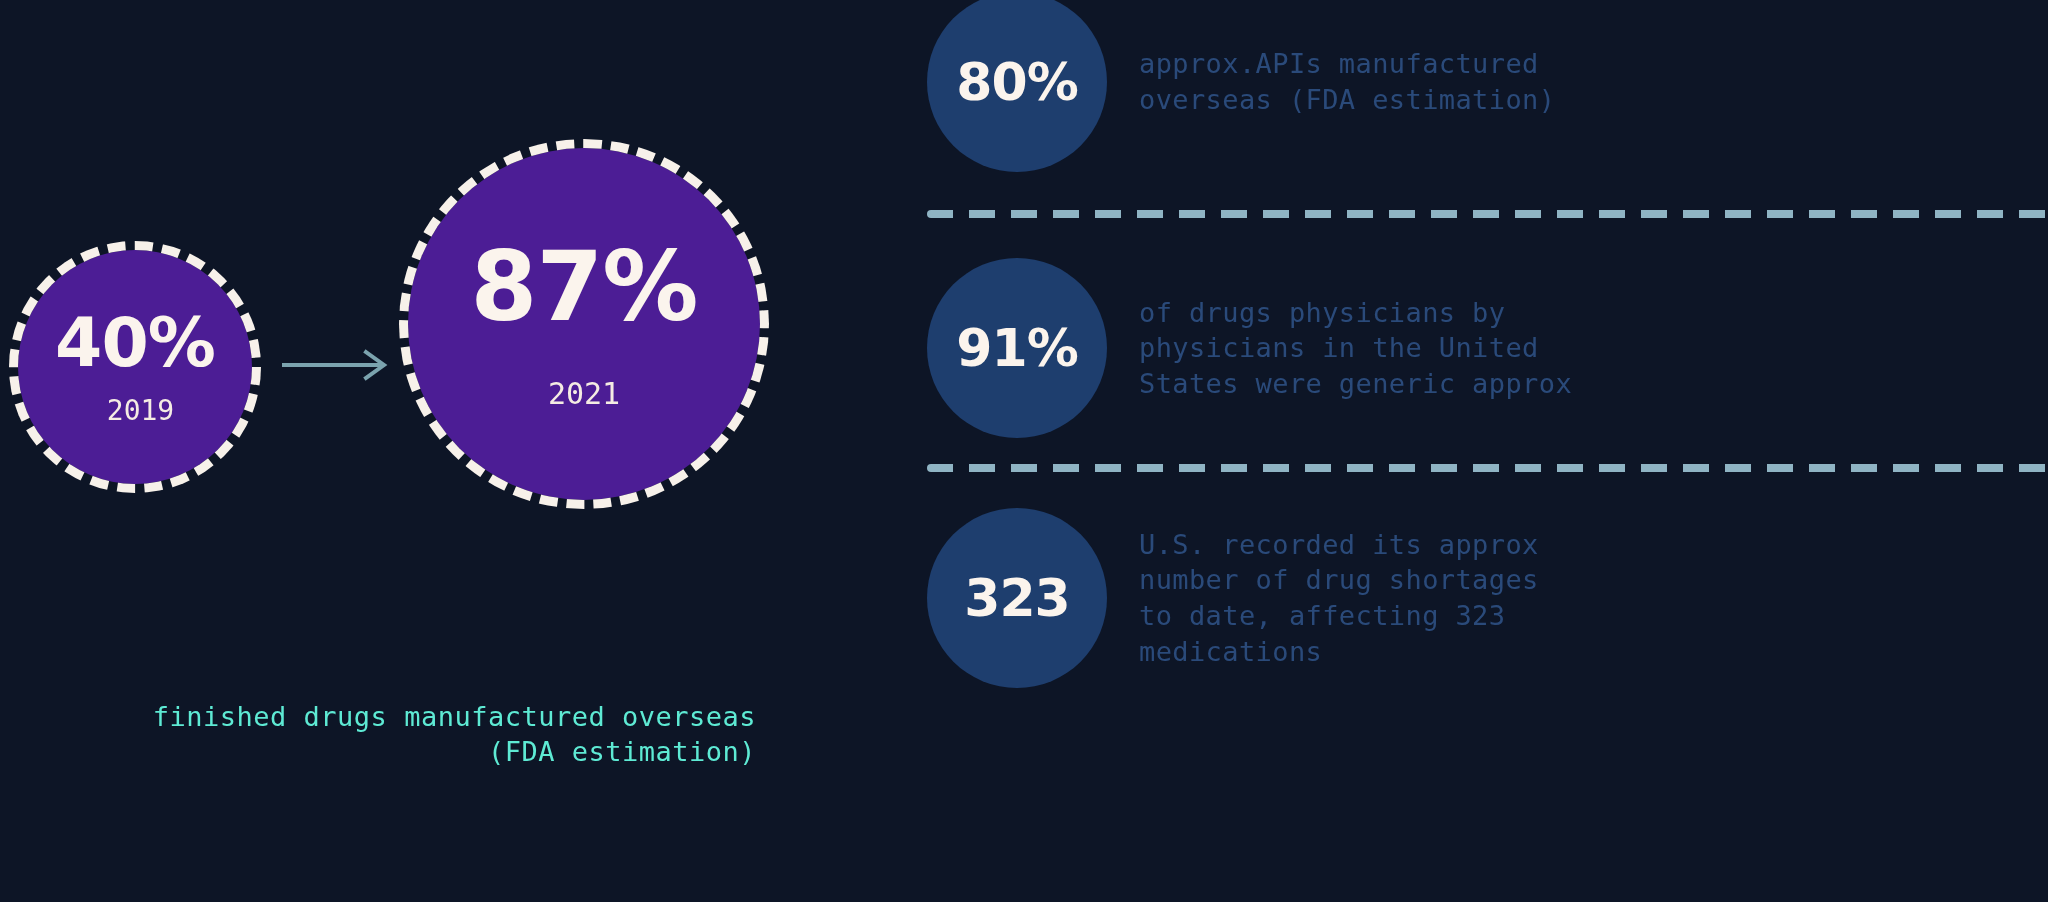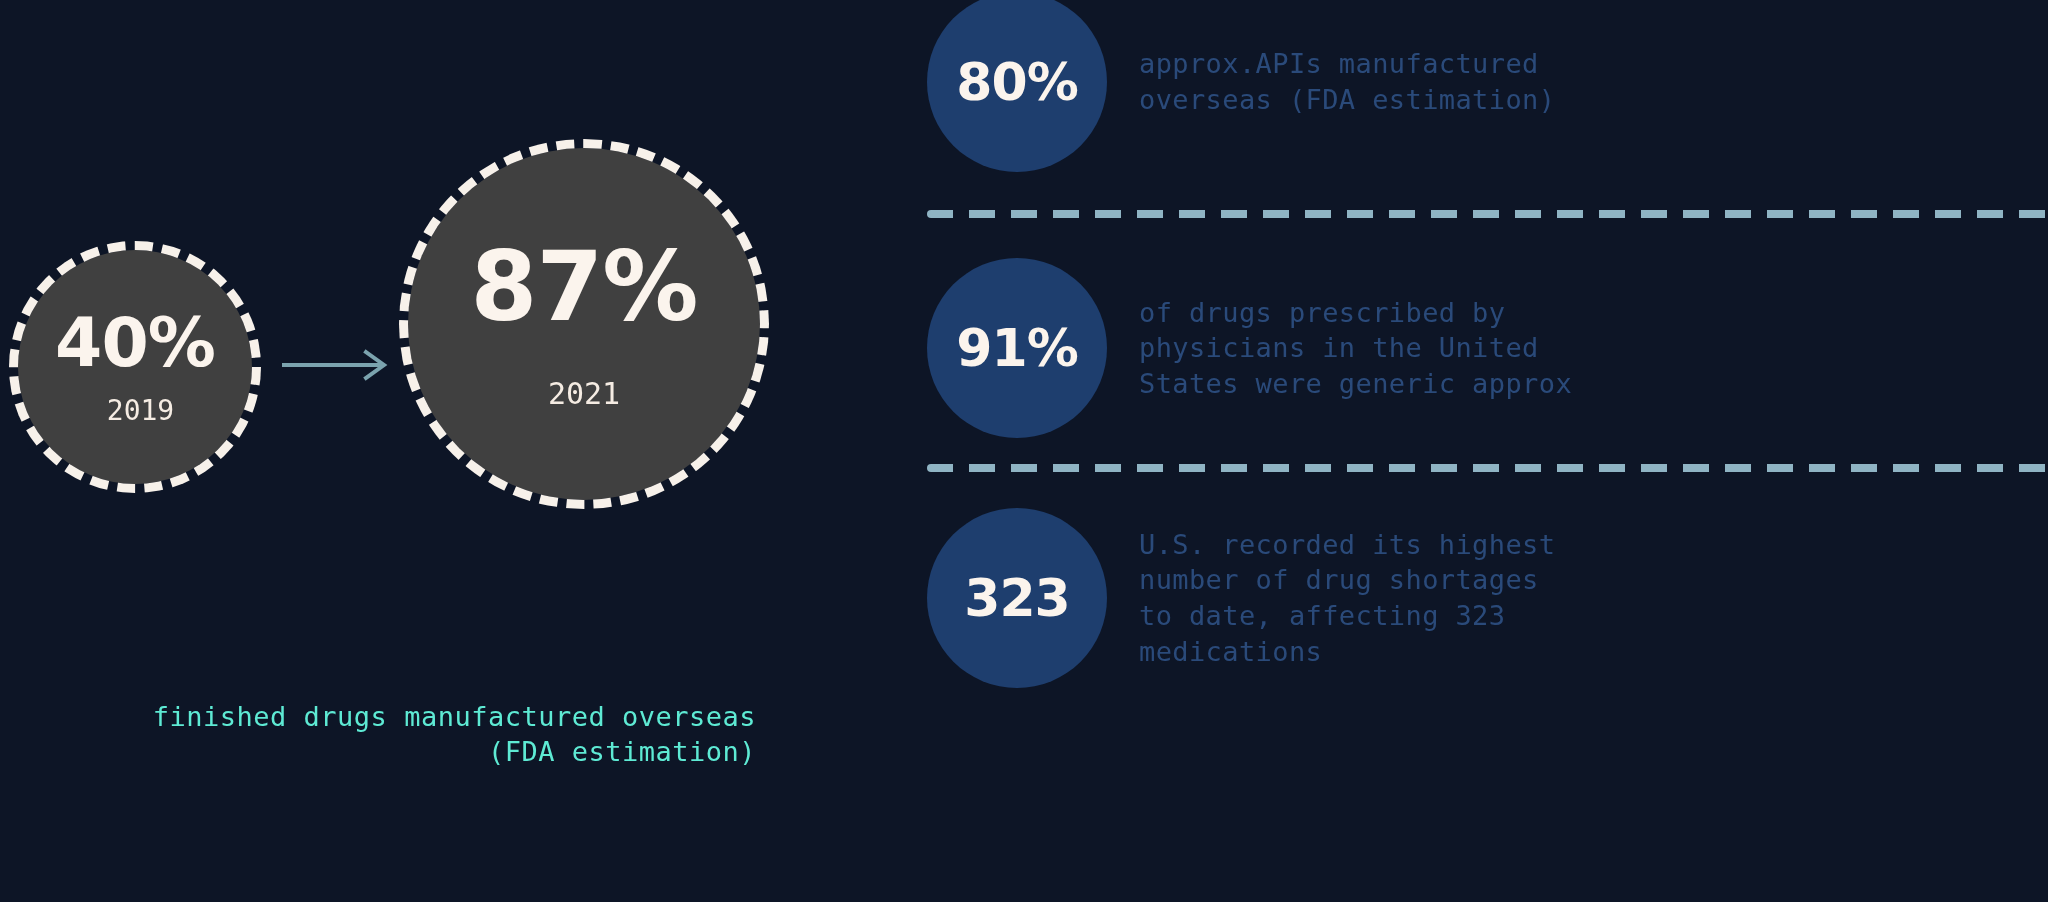--- a/index.html
+++ b/index.html
@@ -27,21 +27,21 @@
     position: absolute;
     left: 0;
     top: 0;
     width: 900px;
     height: 902px;
   }
 
   .red-circle {
     position: absolute;
     border-radius: 50%;
-    background: #404040;
+    background: #4c1d95;
     box-sizing: border-box;
     display: flex;
     flex-direction: column;
     align-items: center;
     justify-content: center;
   }
   .red-circle .ring {
     position: absolute;
     left: -9px;
     top: -9px;
@@ -221,34 +221,34 @@
       </div>
     </div>
 
     <div class="divider" id="divider-0"></div>
 
     <div class="fact-row" id="fact-row-1">
       <div class="blue-circle">
         <span class="stat-value">91%</span>
       </div>
       <div class="fact-text">
-        <span class="txt-line">of drugs prescribed by</span>
+        <span class="txt-line">of drugs physicians by</span>
         <span class="txt-line">physicians in the United</span>
         <span class="txt-line">States were generic approx</span>
       </div>
     </div>
 
     <div class="divider" id="divider-1"></div>
 
     <div class="fact-row" id="fact-row-2">
       <div class="blue-circle">
         <span class="stat-value">323</span>
       </div>
       <div class="fact-text">
-        <span class="txt-line">U.S. recorded its highest</span>
+        <span class="txt-line">U.S. recorded its approx</span>
         <span class="txt-line">number of drug shortages</span>
         <span class="txt-line">to date, affecting 323</span>
         <span class="txt-line">medications</span>
       </div>
     </div>
 
   </div>
 </div>
 
 </body></html>

